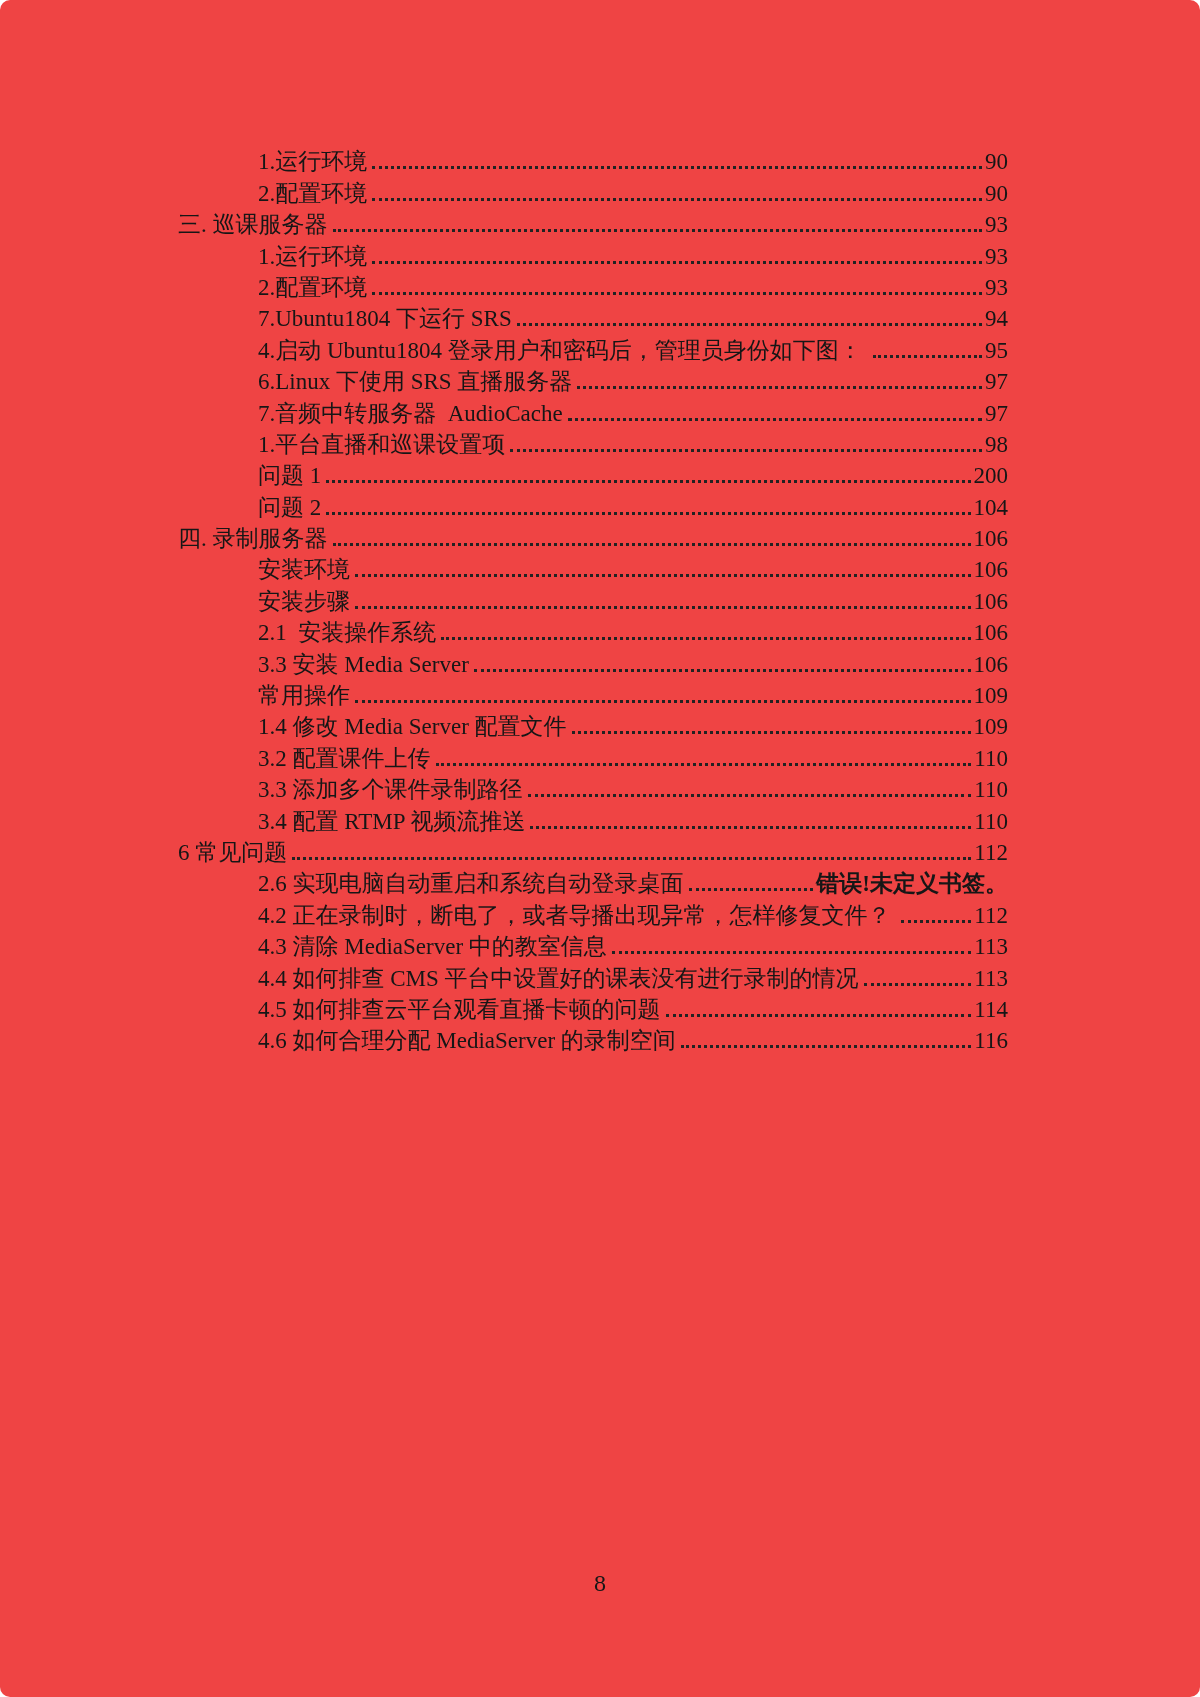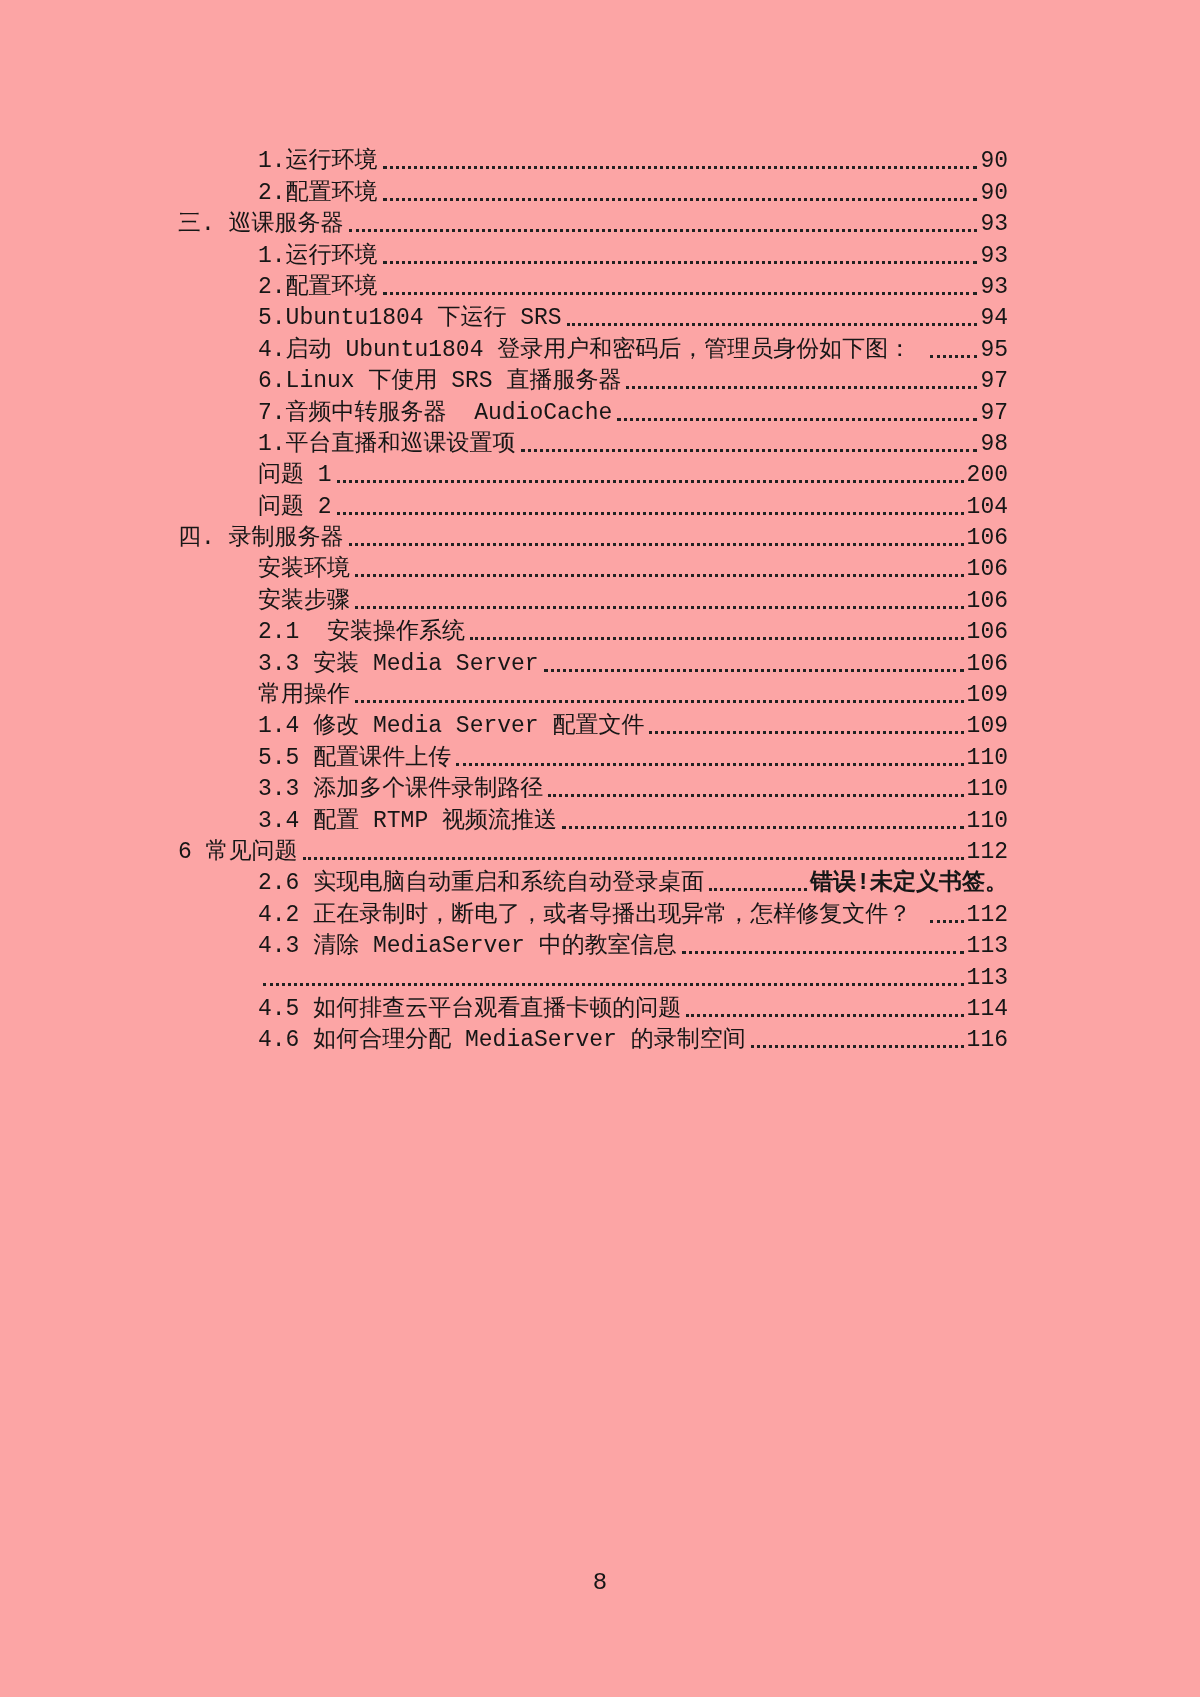--- a/index.html
+++ b/index.html
@@ -4,24 +4,25 @@
 <style>
   html, body {
     margin: 0;
     padding: 0;
     background: #ffffff;
   }
   .page {
     position: relative;
     width: 1200px;
     height: 1697px;
-    background: #fca5a5;
+    background: #ef4444;
     overflow: hidden;
-    font-family: Liberation Mono, monospace;
+    font-family: Liberation Serif, serif;
     color: #161616;
+    border-radius: 10px;
   }
   .toc {
     position: absolute;
     left: 178px;
     top: 144px;
     width: 830px;
   }
   .row {
     display: flex;
     align-items: flex-end;
@@ -88,21 +89,21 @@
         <span class="label">1.运行环境</span>
         <span class="leader"></span>
         <span class="pagenum">93</span>
       </div>
       <div class="row lvl2">
         <span class="label">2.配置环境</span>
         <span class="leader"></span>
         <span class="pagenum">93</span>
       </div>
       <div class="row lvl2">
-        <span class="label">5.Ubuntu1804 下运行 SRS</span>
+        <span class="label">7.Ubuntu1804 下运行 SRS</span>
         <span class="leader"></span>
         <span class="pagenum">94</span>
       </div>
       <div class="row lvl2">
         <span class="label">4.启动 Ubuntu1804 登录用户和密码后，管理员身份如下图： </span>
         <span class="leader"></span>
         <span class="pagenum">95</span>
       </div>
       <div class="row lvl2">
         <span class="label">6.Linux 下使用 SRS 直播服务器</span>
@@ -158,21 +159,21 @@
         <span class="label">常用操作</span>
         <span class="leader"></span>
         <span class="pagenum">109</span>
       </div>
       <div class="row lvl2">
         <span class="label">1.4 修改 Media Server 配置文件</span>
         <span class="leader"></span>
         <span class="pagenum">109</span>
       </div>
       <div class="row lvl2">
-        <span class="label">5.5 配置课件上传</span>
+        <span class="label">3.2 配置课件上传</span>
         <span class="leader"></span>
         <span class="pagenum">110</span>
       </div>
       <div class="row lvl2">
         <span class="label">3.3 添加多个课件录制路径</span>
         <span class="leader"></span>
         <span class="pagenum">110</span>
       </div>
       <div class="row lvl2">
         <span class="label">3.4 配置 RTMP 视频流推送</span>
@@ -193,20 +194,21 @@
         <span class="label">4.2 正在录制时，断电了，或者导播出现异常，怎样修复文件？ </span>
         <span class="leader"></span>
         <span class="pagenum">112</span>
       </div>
       <div class="row lvl2">
         <span class="label">4.3 清除 MediaServer 中的教室信息</span>
         <span class="leader"></span>
         <span class="pagenum">113</span>
       </div>
       <div class="row lvl2">
+        <span class="label">4.4 如何排查 CMS 平台中设置好的课表没有进行录制的情况</span>
         <span class="leader"></span>
         <span class="pagenum">113</span>
       </div>
       <div class="row lvl2">
         <span class="label">4.5 如何排查云平台观看直播卡顿的问题</span>
         <span class="leader"></span>
         <span class="pagenum">114</span>
       </div>
       <div class="row lvl2">
         <span class="label">4.6 如何合理分配 MediaServer 的录制空间</span>

